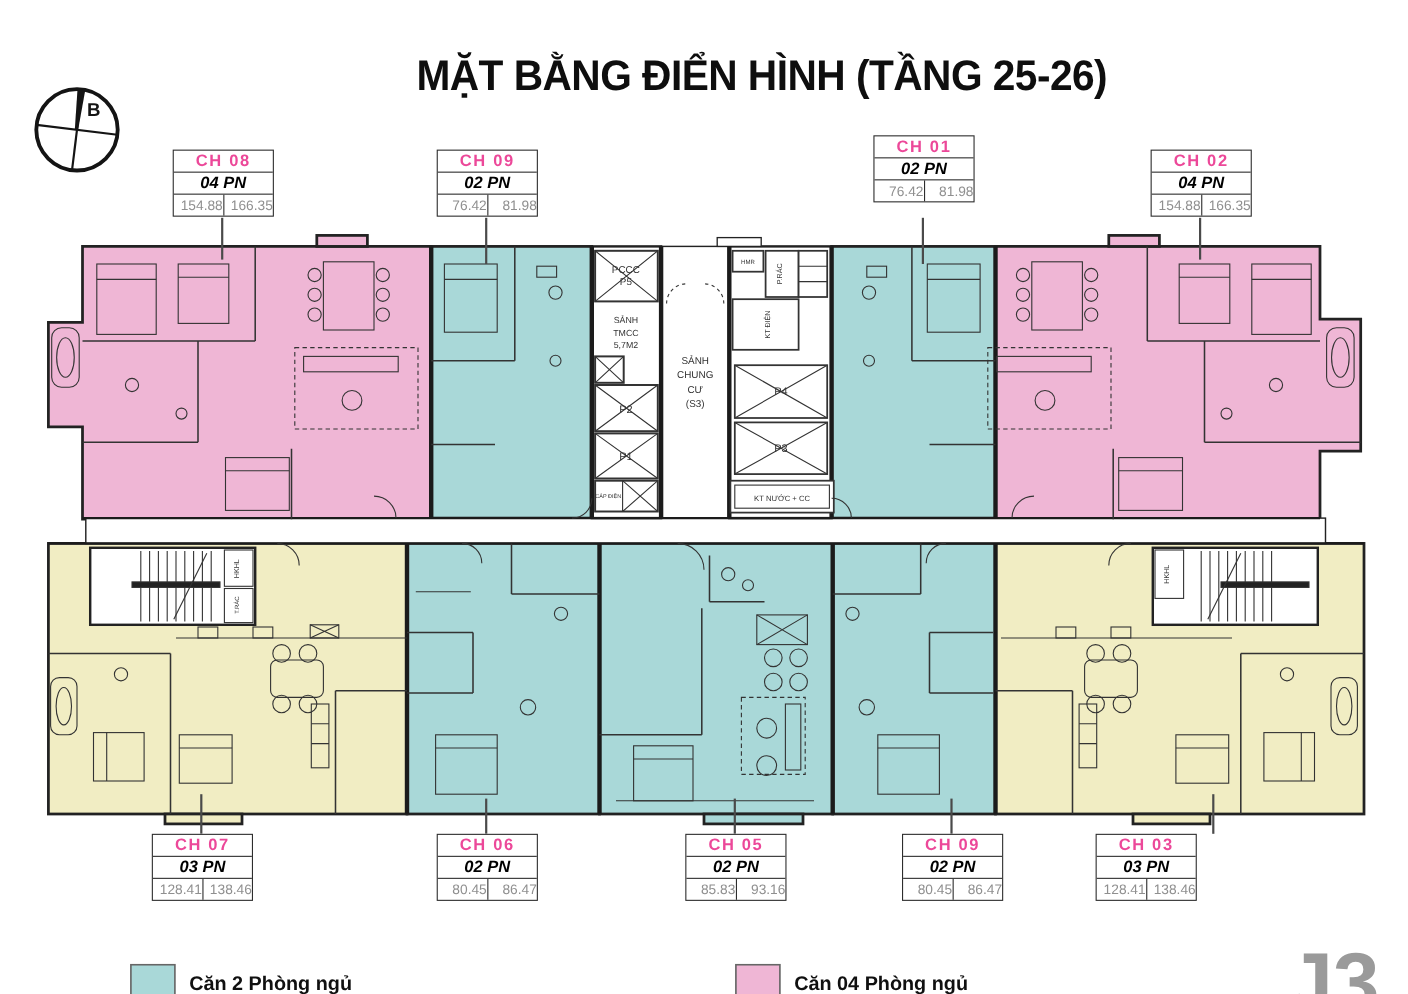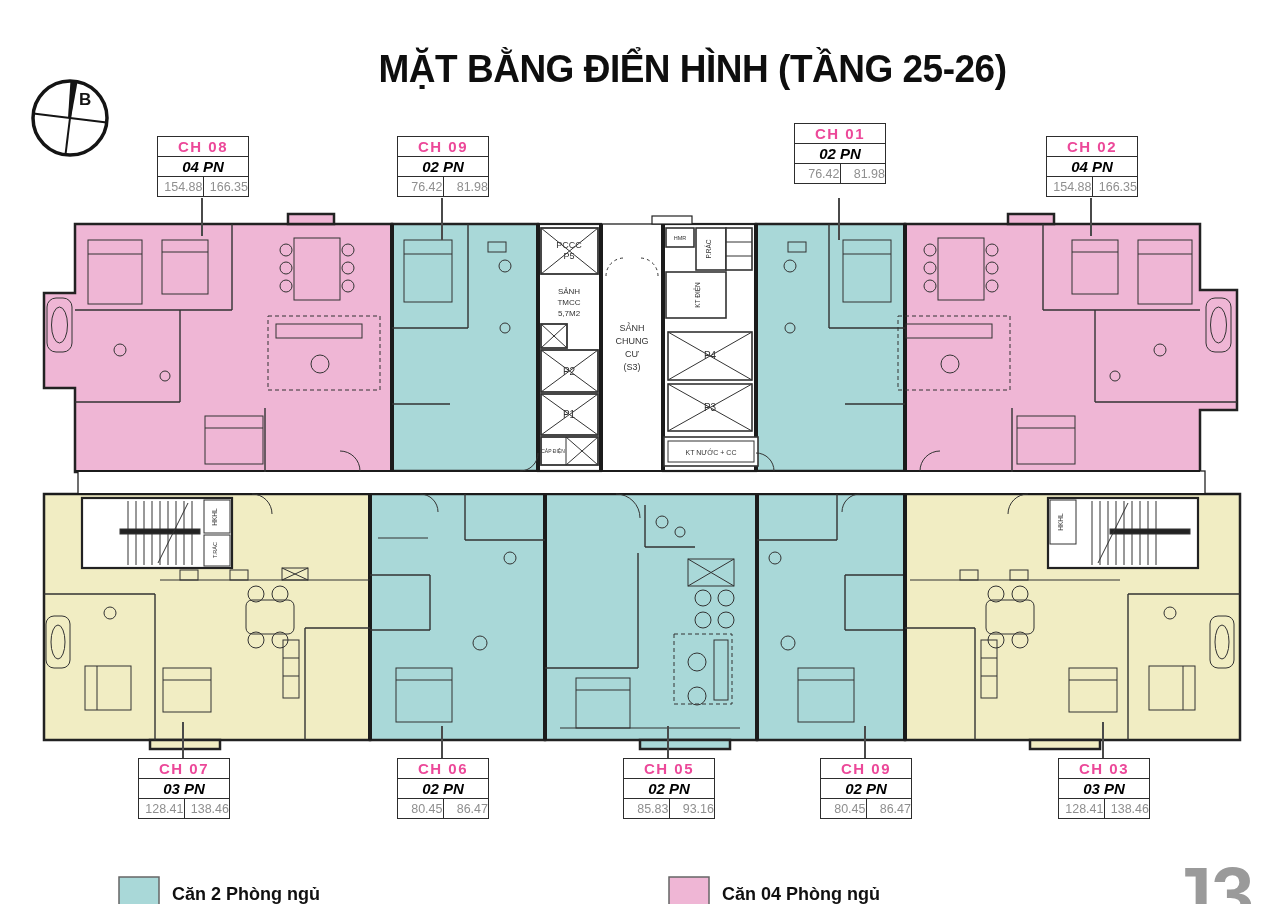--- a/index.html
+++ b/index.html
@@ -385,21 +385,21 @@
   <div class="unit-label" style="left:820px;top:730px">
     <div class="ul-id">CH 09</div>
     <div class="ul-pn">02 PN</div>
     <div class="ul-areas">
       <span>80.45</span>
         <span>86.47</span>
     </div>
   </div>
   <div class="leader" style="left:864px;top:698px;height:32px"></div>
 
-  <div class="unit-label" style="left:1058px;top:730px">
+  <div class="unit-label" style="left:996px;top:730px">
     <div class="ul-id">CH 03</div>
     <div class="ul-pn">03 PN</div>
     <div class="ul-areas">
       <span>128.41</span>
         <span>138.46</span>
     </div>
   </div>
   <div class="leader" style="left:1102px;top:694px;height:36px"></div>
 
   <div class="legend-item" style="left:118px">

